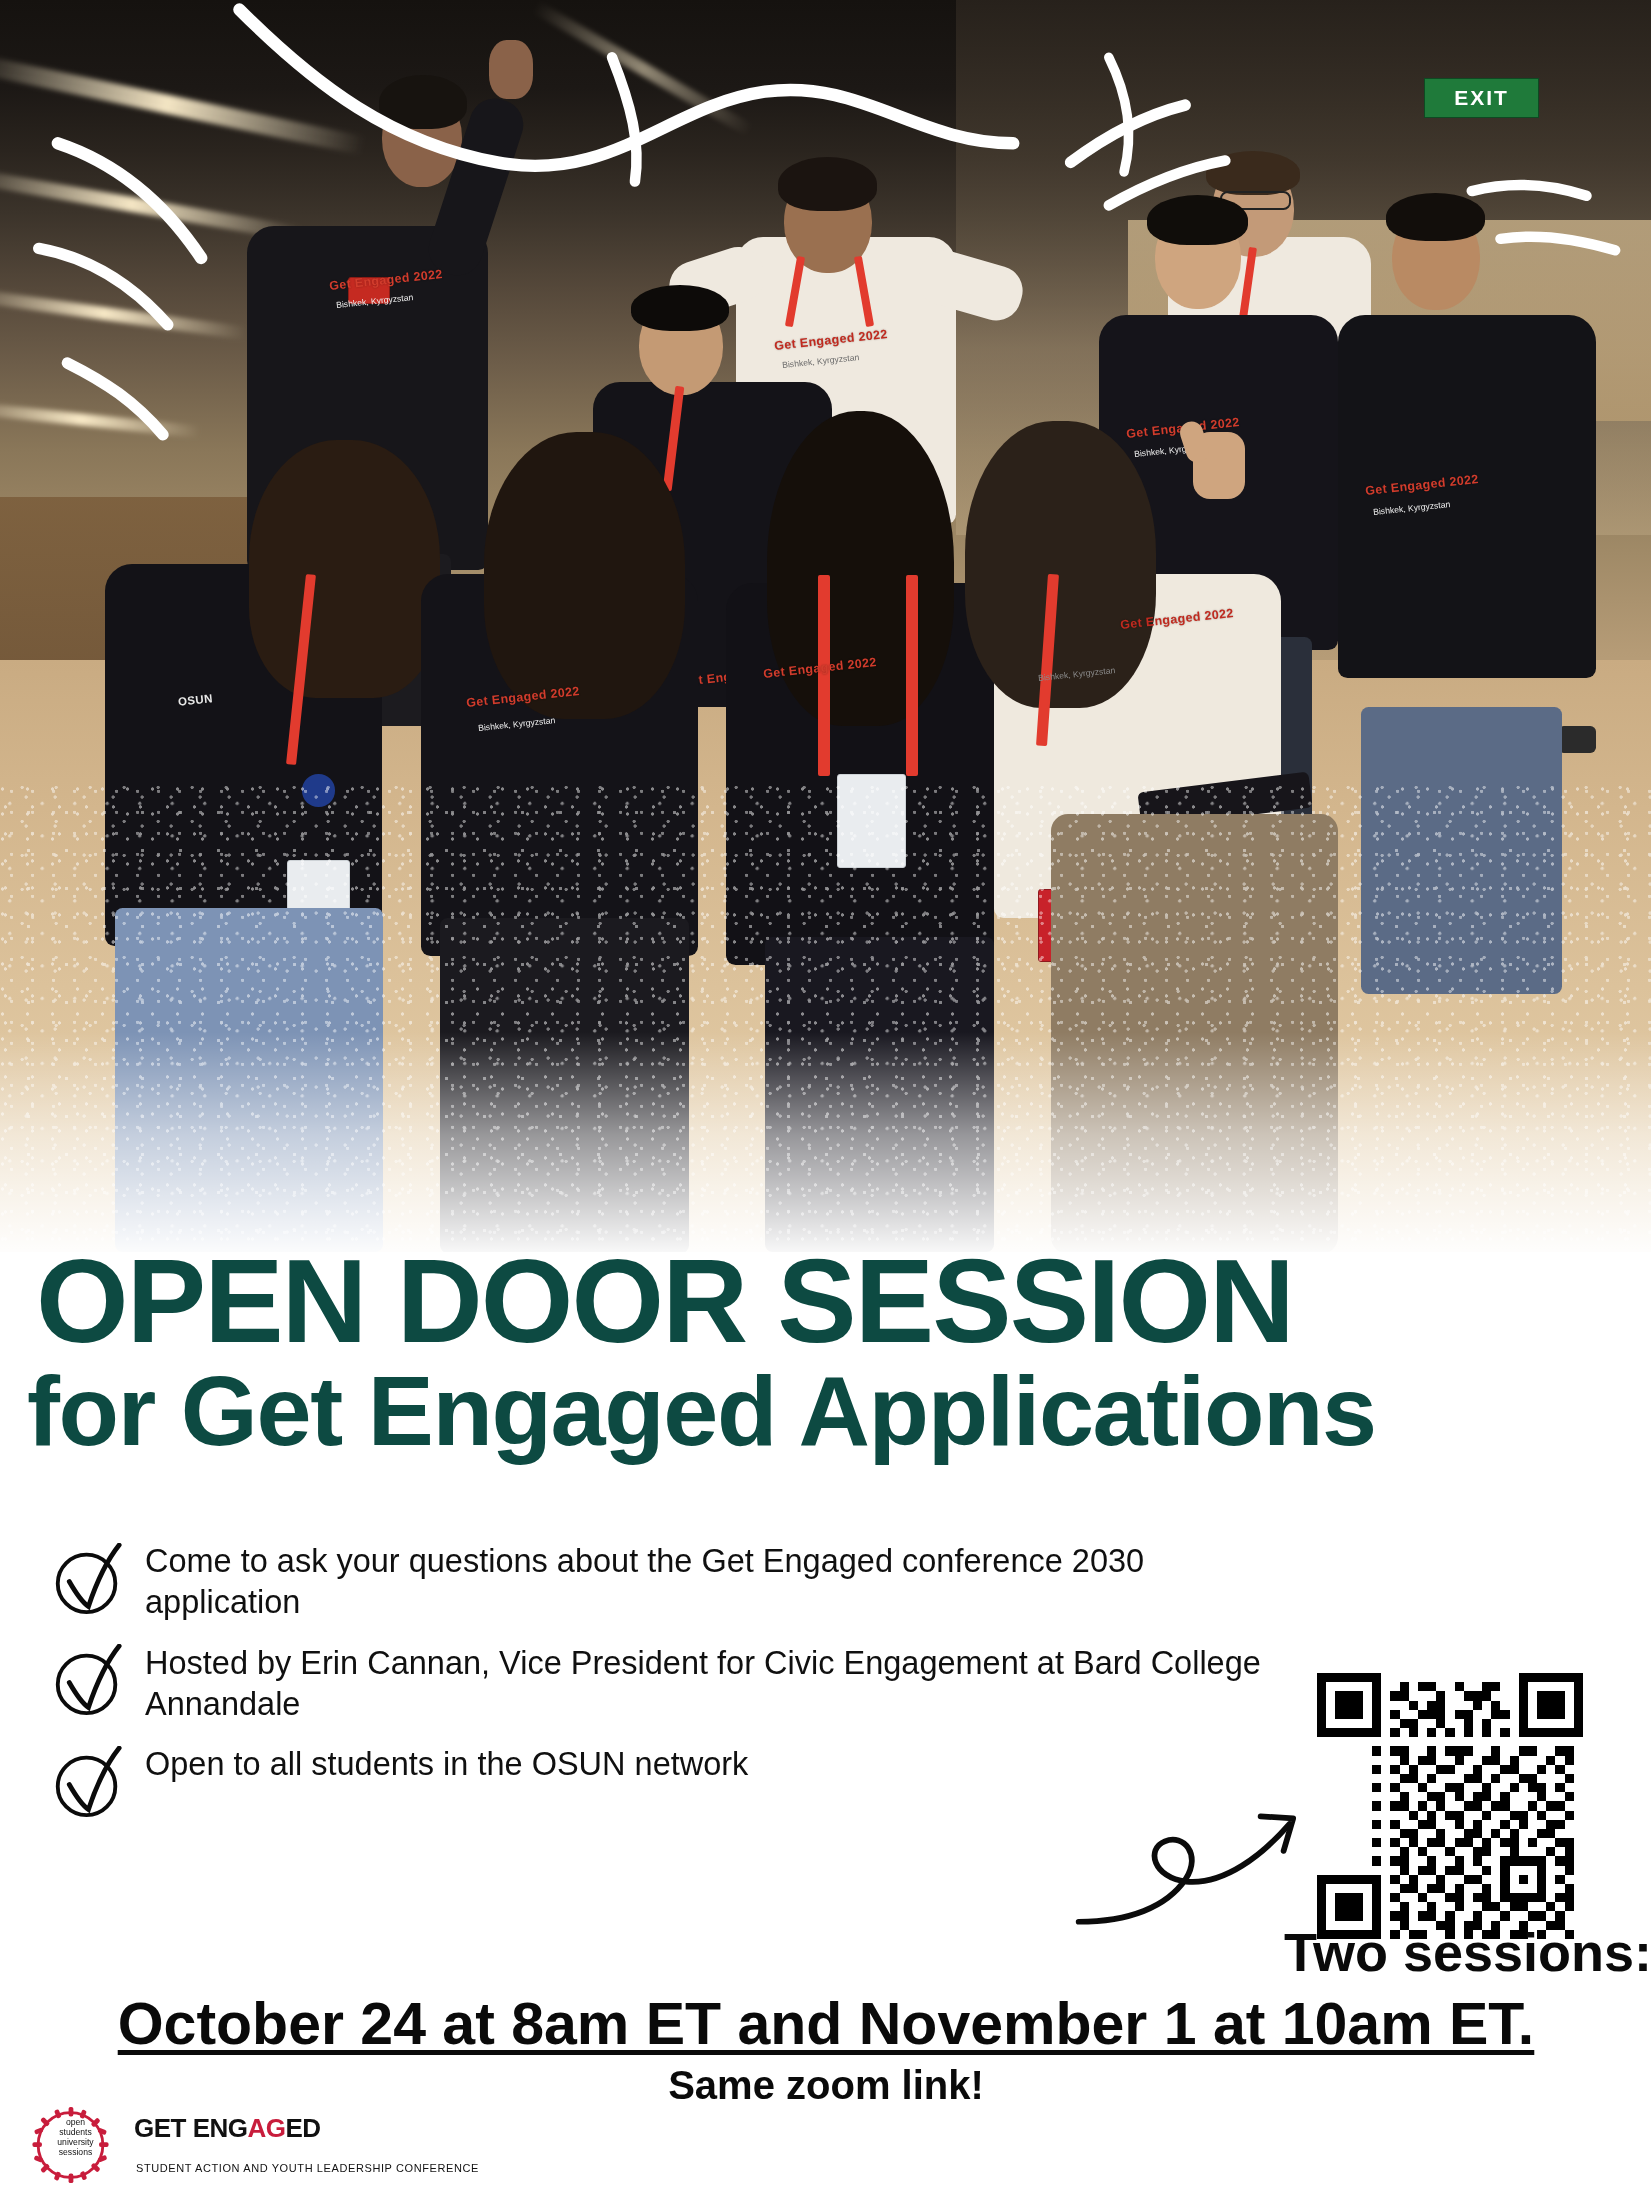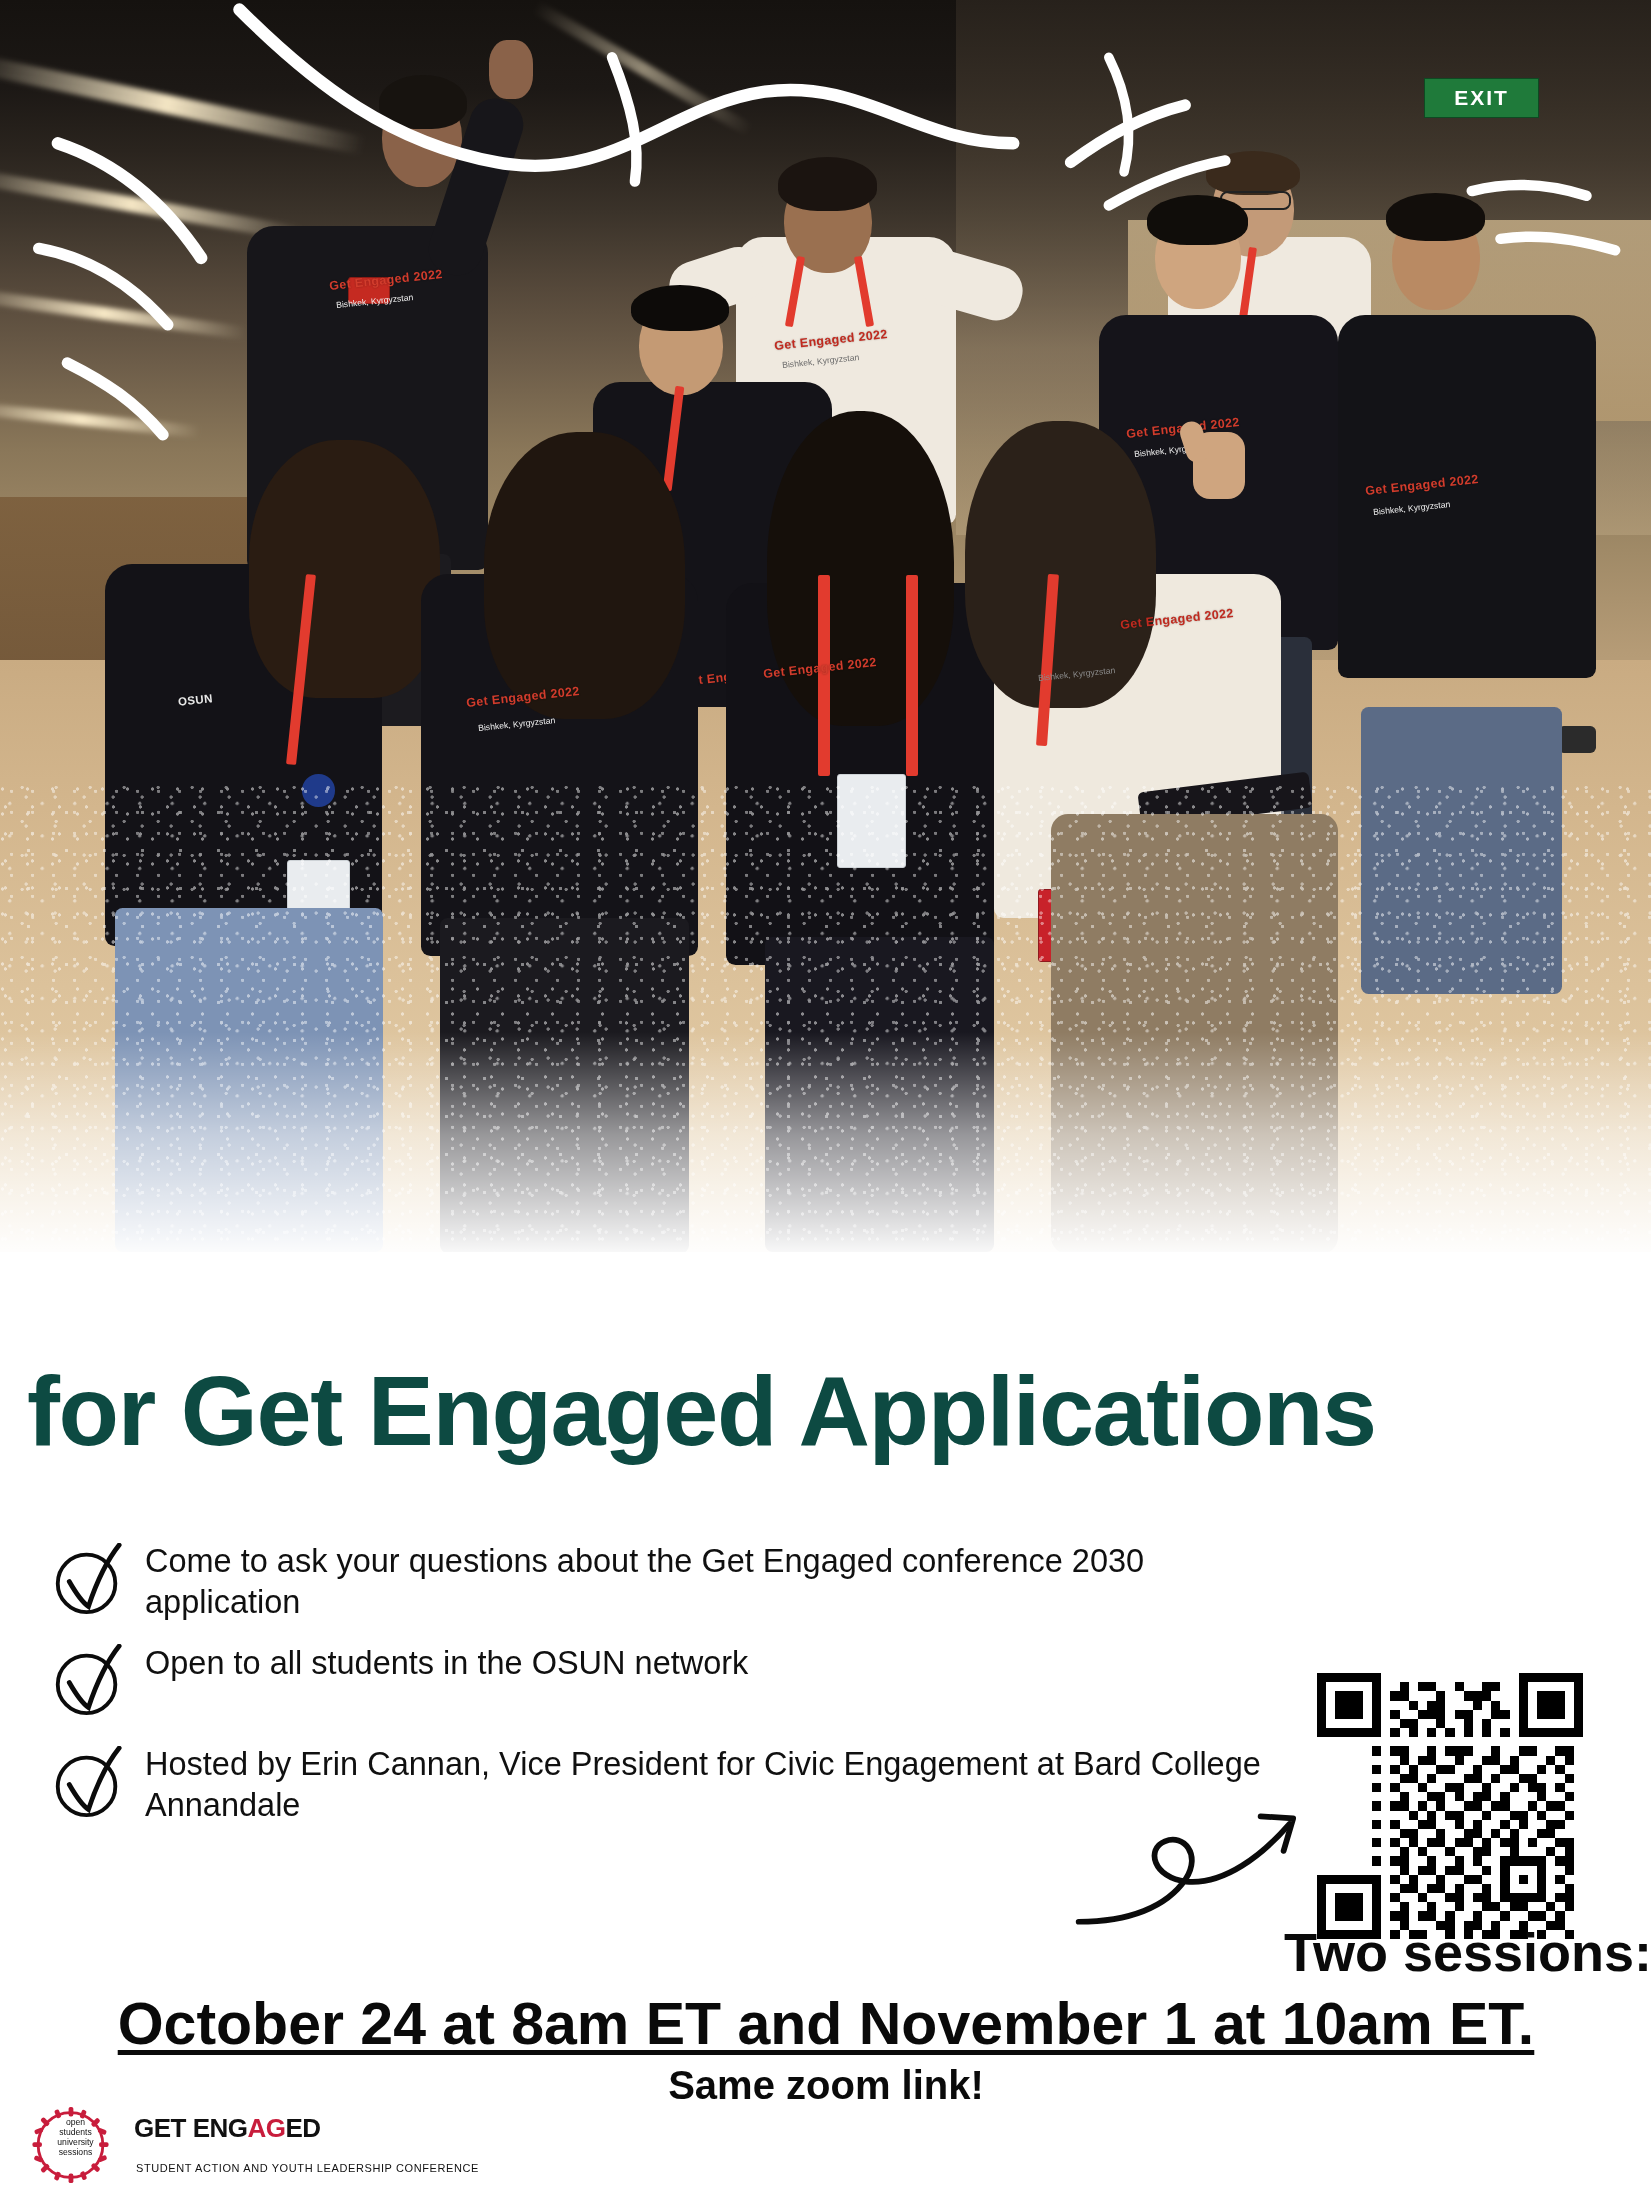--- a/index.html
+++ b/index.html
@@ -439,46 +439,47 @@
       <path d="M1540 200 C 1580 190, 1620 192, 1660 205" stroke="#ffffff" stroke-width="11" stroke-linecap="round"></path>
       <path d="M1570 250 C 1610 244, 1650 250, 1690 262" stroke="#ffffff" stroke-width="11" stroke-linecap="round"></path>
       <path d="M640 60 C 660 110, 670 150, 664 190" stroke="#ffffff" stroke-width="11" stroke-linecap="round"></path>
       <path d="M1160 60 C 1180 100, 1186 140, 1176 180" stroke="#ffffff" stroke-width="10" stroke-linecap="round"></path>
     </svg>
 
     <div class="speckle"></div>
     <div class="fade-bottom"></div>
   </div>
 
+  <div class="headline">OPEN DOOR SESSION</div>
   <div class="subhead">for Get Engaged Applications</div>
 
   <div class="bullets">
 
     <div class="bullet-row">
       <svg class="check" viewBox="0 0 74 78" fill="none">
         <ellipse cx="36" cy="42" rx="30" ry="30" stroke="#0b0b0b" stroke-width="4"></ellipse>
         <path d="M18 40 C 26 54, 32 62, 38 66 C 44 48, 54 22, 70 2" stroke="#0b0b0b" stroke-width="5" stroke-linecap="round" fill="none"></path>
       </svg>
       <div class="bullet-text">Come to ask your questions about the Get Engaged conference 2030 application</div>
     </div>
 
     <div class="bullet-row">
       <svg class="check" viewBox="0 0 74 78" fill="none">
         <ellipse cx="36" cy="42" rx="30" ry="30" stroke="#0b0b0b" stroke-width="4"></ellipse>
         <path d="M18 40 C 26 54, 32 62, 38 66 C 44 48, 54 22, 70 2" stroke="#0b0b0b" stroke-width="5" stroke-linecap="round" fill="none"></path>
       </svg>
-      <div class="bullet-text">Open to all students in the OSUN network</div>
+      <div class="bullet-text">Hosted by Erin Cannan, Vice President for Civic Engagement at Bard College Annandale</div>
     </div>
 
     <div class="bullet-row">
       <svg class="check" viewBox="0 0 74 78" fill="none">
         <ellipse cx="36" cy="42" rx="30" ry="30" stroke="#0b0b0b" stroke-width="4"></ellipse>
         <path d="M18 40 C 26 54, 32 62, 38 66 C 44 48, 54 22, 70 2" stroke="#0b0b0b" stroke-width="5" stroke-linecap="round" fill="none"></path>
       </svg>
-      <div class="bullet-text">Hosted by Erin Cannan, Vice President for Civic Engagement at Bard College Annandale</div>
+      <div class="bullet-text">Open to all students in the OSUN network</div>
     </div>
 
   </div>
 
   <svg class="arrow" viewBox="0 0 260 170" fill="none">
     <path d="M8 150 C 60 150, 100 135, 120 105 C 136 80, 118 58, 98 66 C 78 74, 86 104, 120 108 C 160 112, 200 80, 228 48" stroke="#0b0b0b" stroke-width="6" stroke-linecap="round" fill="none"></path>
     <path d="M198 40 L 232 42 L 222 76" stroke="#0b0b0b" stroke-width="6" stroke-linecap="round" stroke-linejoin="round" fill="none"></path>
   </svg>
 
   <div class="qr">

